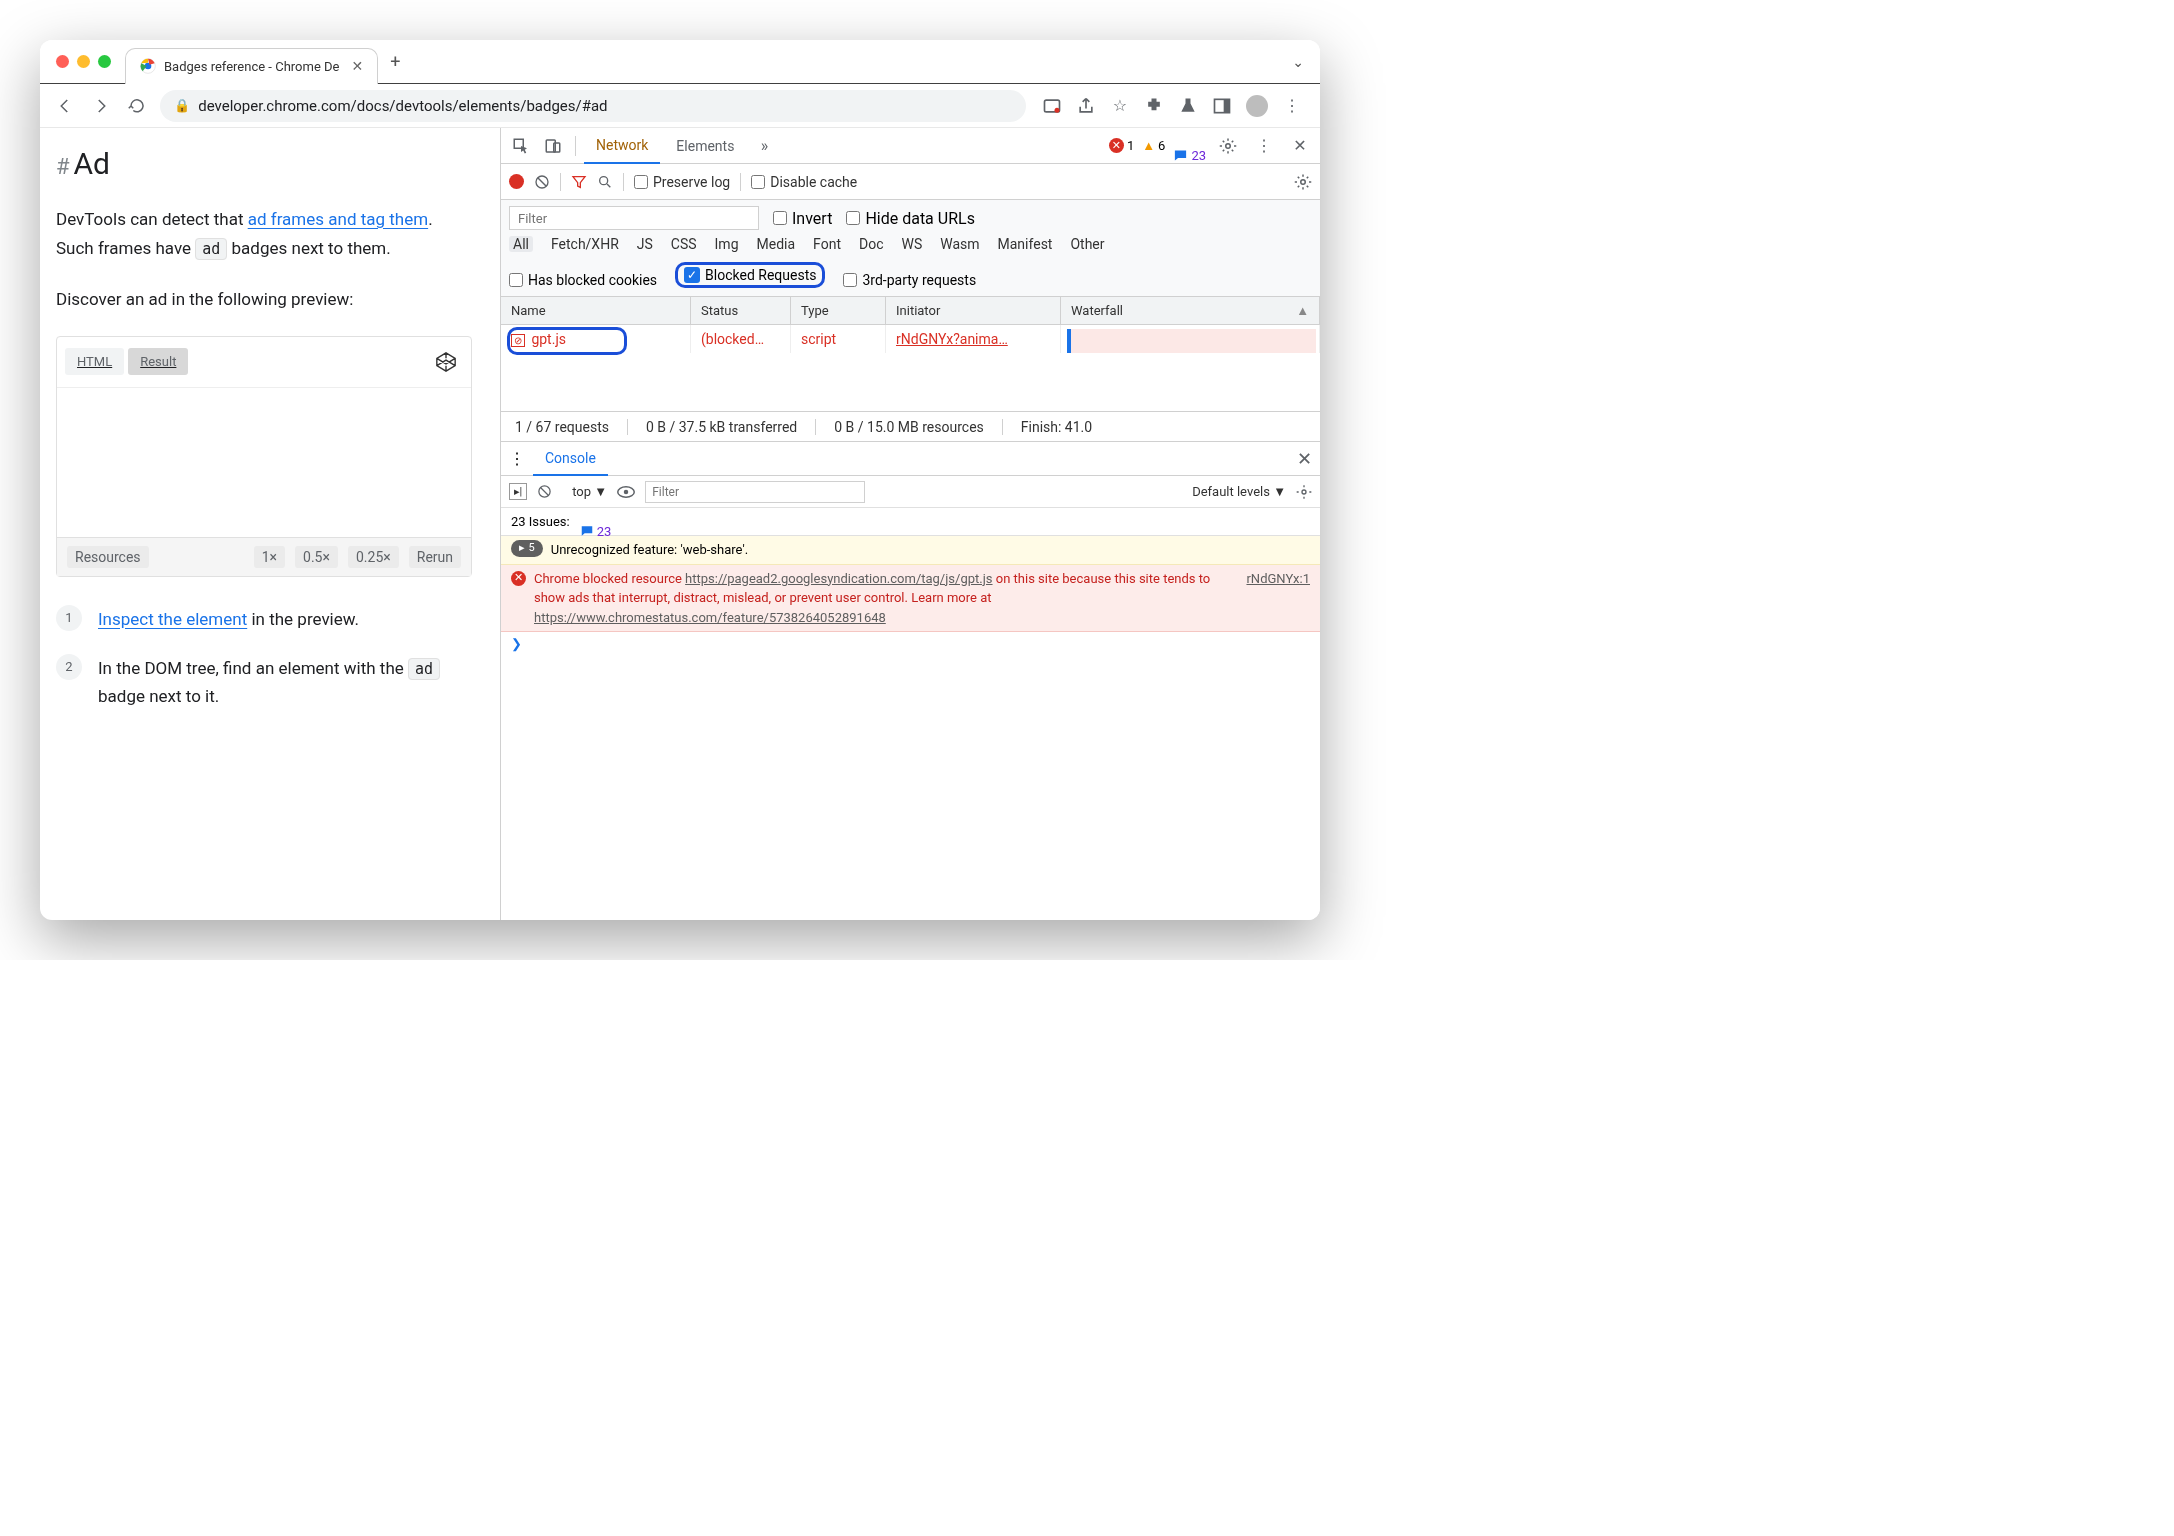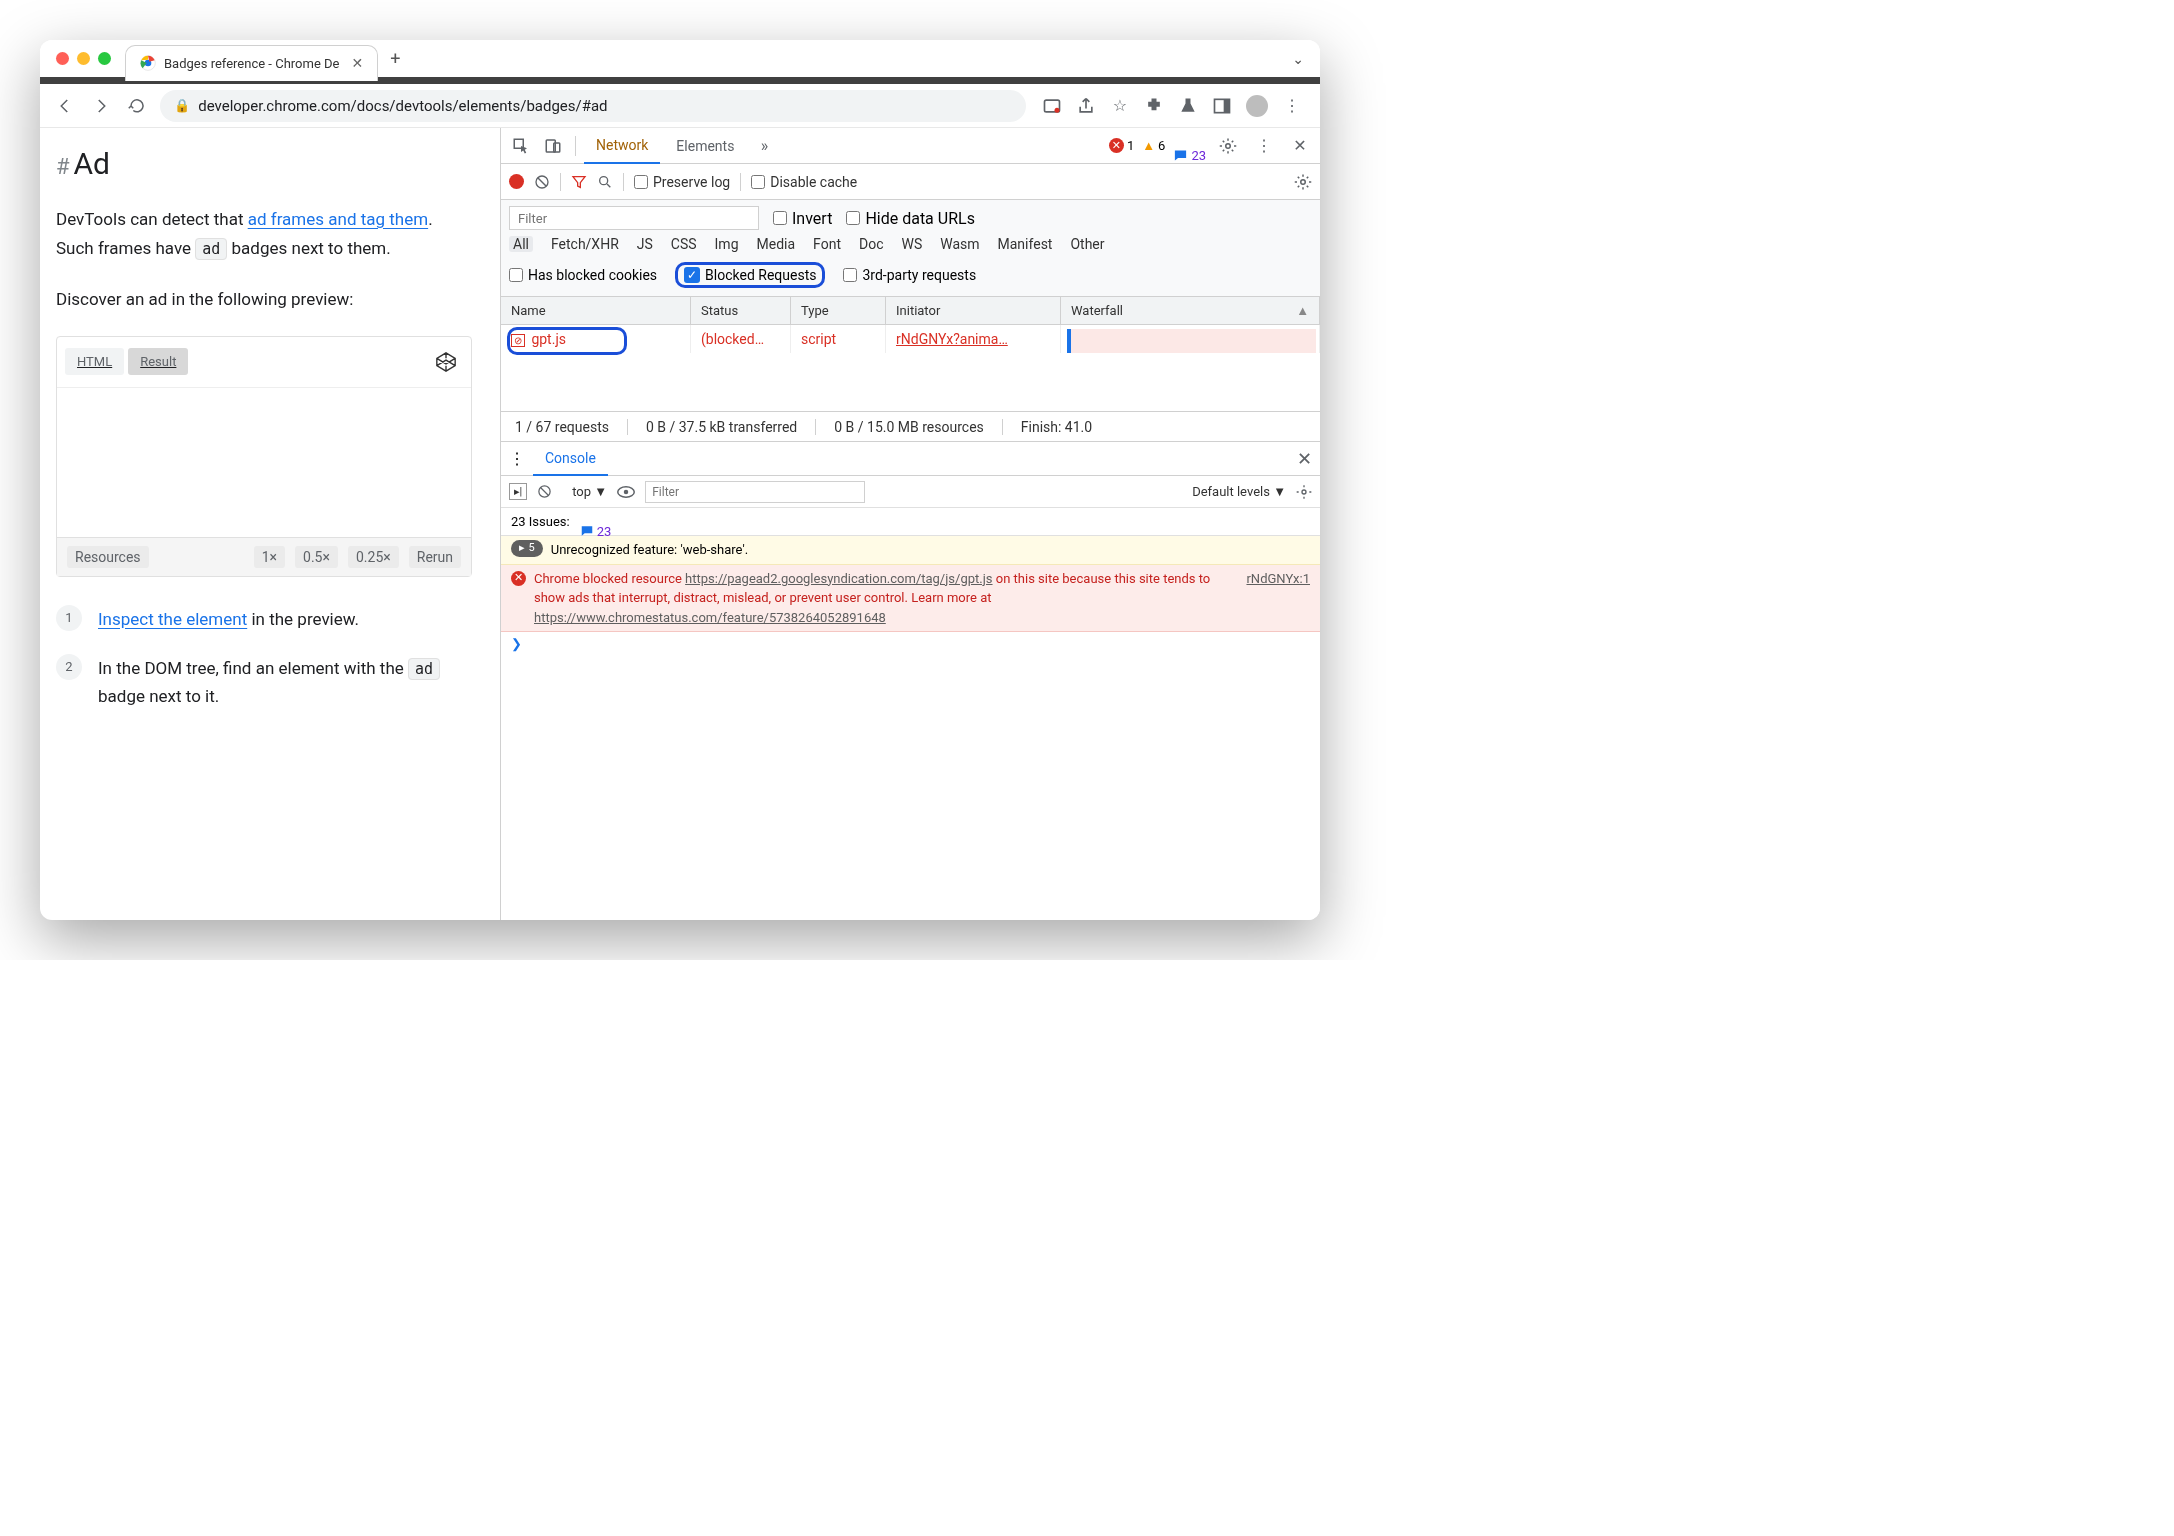--- a/index.html
+++ b/index.html
@@ -1,20 +1,20 @@
 <!DOCTYPE html>
 <html><head>
 <meta charset="utf-8">
 <style>
 * { margin: 0; padding: 0; box-sizing: border-box; font-family: -apple-system, BlinkMacSystemFont, "Segoe UI", Roboto, sans-serif; }
 body { background: #fff; padding: 40px; }
 .window { width: 1280px; height: 880px; background: #fff; border-radius: 12px; box-shadow: 0 20px 60px rgba(0,0,0,0.35); overflow: hidden; display: flex; flex-direction: column; position: relative; }
 
 
-.titlebar { height: 44px; background: #fff; display: flex; align-items: center; padding: 0 16px; border-bottom: 7px solid #404040; }
+.titlebar { height: 44px; background: #fff; display: flex; align-items: center; padding: 0 16px; border-bottom: 1px solid #404040; }
 .traffic { display: flex; gap: 8px; }
 .dot { width: 13px; height: 13px; border-radius: 50%; }
 .dot.red { background: #ff5f57; }
 .dot.yellow { background: #febc2e; }
 .dot.green { background: #28c840; }
 .tab { display: flex; align-items: center; gap: 8px; background: #fff; height: 36px; padding: 0 14px; margin-left: 14px; margin-top: 8px; border-radius: 10px 10px 0 0; border: 1px solid #d0d0d0; border-bottom: none; position: relative;}
 .chrome-logo { width:16px; height:16px; }
 .tab-title { font-size: 13px; color: #333; max-width: 200px; white-space: nowrap; overflow: hidden; text-overflow: ellipsis;}
 .tab-close { font-size: 14px; color: #666; margin-left:4px; cursor:pointer;}
 .newtab { margin-left: 12px; font-size: 18px; color: #555; }
@@ -74,21 +74,21 @@
 
 .dt-toolbar2 { height:34px; border-bottom:1px solid #d0d0d0; display:flex; align-items:center; padding:0 8px; gap:14px; font-size:14px; color:#333;}
 .throttle { display:flex; align-items:center; gap:6px; color:#333;}
 
 .filter-bar { padding:6px 8px 0 8px; border-bottom:1px solid #d0d0d0; background:#f8f9fa;}
 .filter-row1 { display:flex; align-items:center; gap:14px; margin-bottom:6px;}
 .filter-input { flex:0 0 250px; height:24px; border:1px solid #d0d0d0; padding:0 8px; font-size:13px; background:#fff;}
 .filter-row2 { display:flex; flex-wrap:wrap; gap:10px 18px; font-size:14px; color:#333; padding-bottom:6px;}
 .ftype { cursor:pointer;}
 .ftype.active { background:#e8eaed; border-radius:3px; padding:0 4px;}
-.filter-row3 { display:flex; gap:18px; font-size:14px; padding:4px 0 8px 0; align-items:center;}
+.filter-row3 { display:flex; gap:18px; font-size:14px; padding:4px 0 8px 0; align-items:flex-end;}
 .highlight-box { border:3px solid #1a4ed8; border-radius:10px; padding:2px 6px; display:inline-flex; align-items:center; gap:6px;}
 .checked-box { width:16px; height:16px; background:#1a73e8; border-radius:3px; display:flex; align-items:center; justify-content:center; color:#fff; font-size:12px;}
 
 
 .net-header { display:flex; background:#f1f3f4; border-bottom:1px solid #d0d0d0; font-size:13px; color:#333;}
 .net-header > div { padding:6px 10px; border-right:1px solid #d0d0d0;}
 .col-name { width:190px;}
 .col-status { width:100px;}
 .col-type { width:95px;}
 .col-init { width:175px;}

